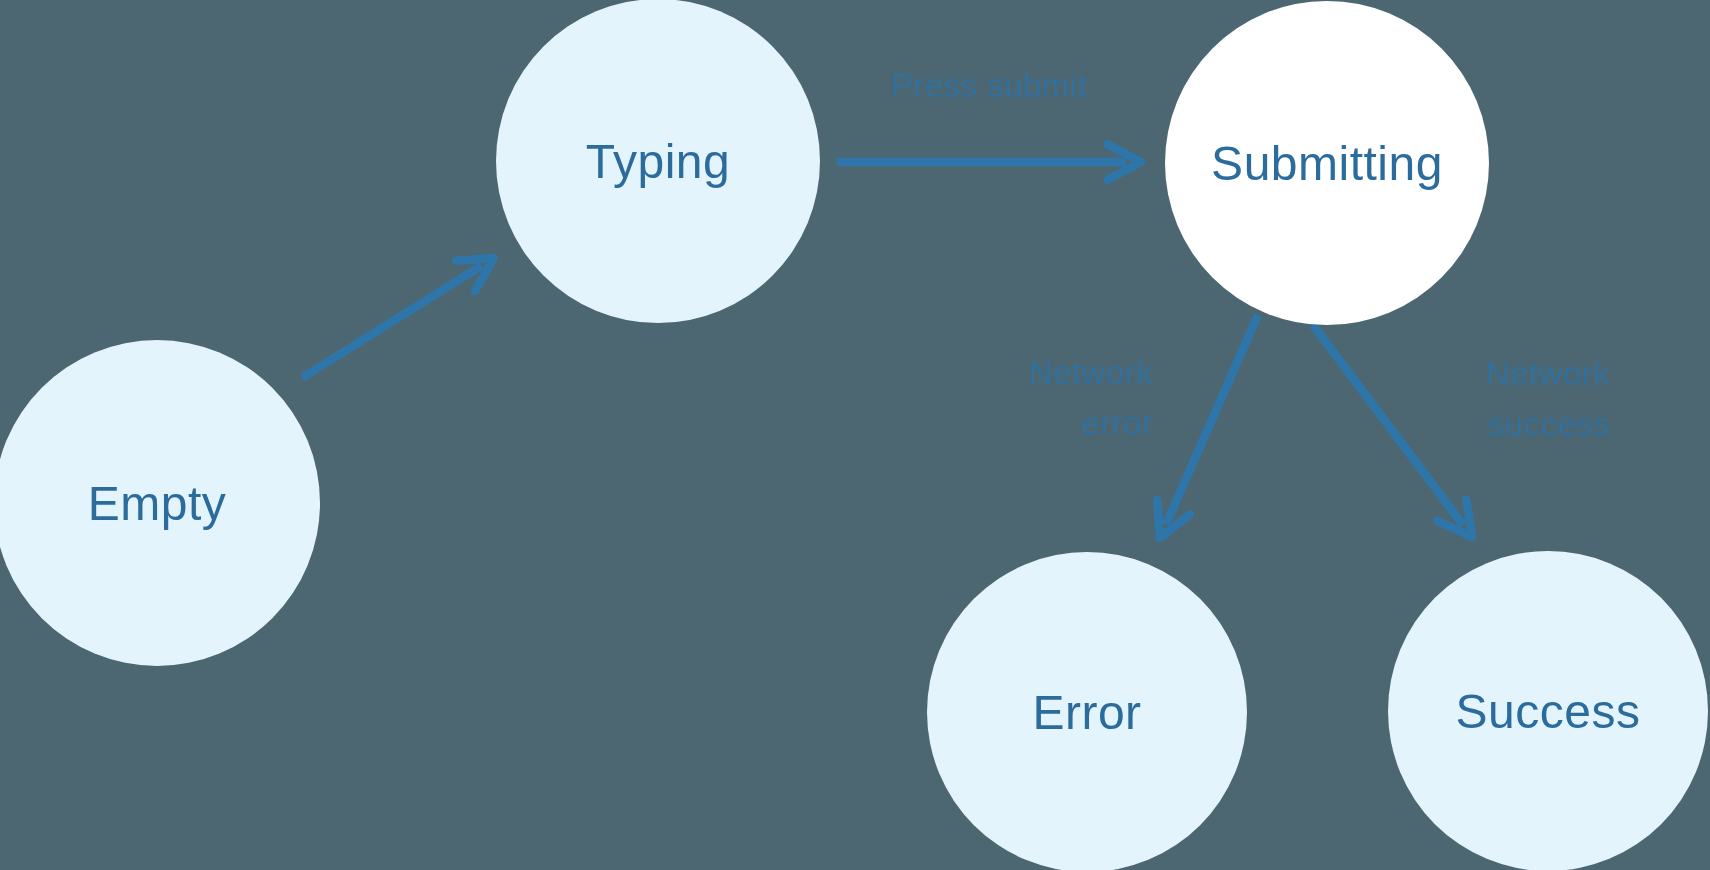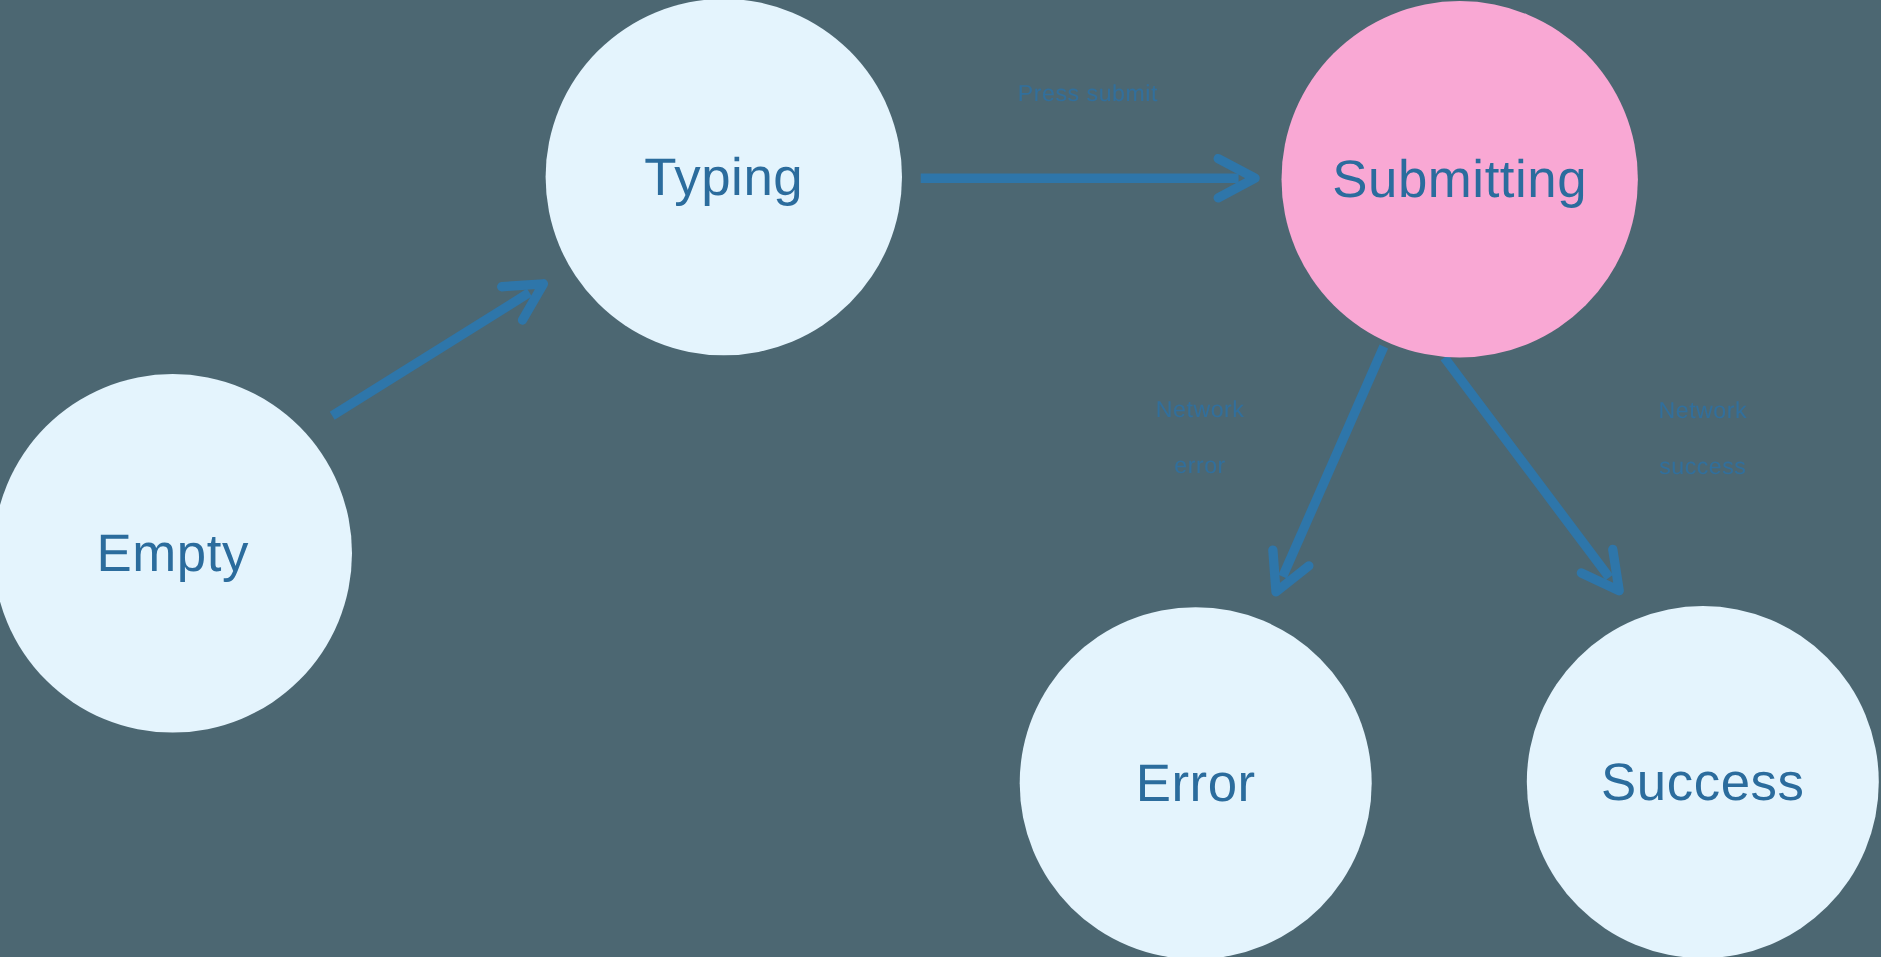--- a/index.html
+++ b/index.html
@@ -33,22 +33,22 @@
   }
   .node-label {
     font-size: 48px;
     font-weight: 400;
     letter-spacing: 0.5px;
     white-space: nowrap;
   }
   .edge-label {
     position: absolute;
     transform: translate(-50%, -50%);
-    text-align: center;
-    font-size: 21px;
+    text-align: right;
+    font-size: 33px;
     font-weight: 400;
     line-height: 51px;
     letter-spacing: 0.5px;
     white-space: nowrap;
     opacity: 0.92;
   }
   .edge-label span { display: block; }
 </style>
 </head>
 <body>
@@ -74,21 +74,21 @@
     <div class="edge-label" style="left: 1548px; top: 399px; color: rgb(47, 112, 160);">
       <span>Network</span>
       <span>success</span>
     </div>
     <div class="node" style="left: -6px; top: 340px; width: 326px; height: 326px; background: rgb(228, 244, 253);">
       <span class="node-label" style="color: rgb(43, 108, 157);">Empty</span>
     </div>
     <div class="node" style="left: 496px; top: -1px; width: 324px; height: 324px; background: rgb(228, 244, 253);">
       <span class="node-label" style="color: rgb(43, 108, 157);">Typing</span>
     </div>
-    <div class="node" style="left: 1165px; top: 1px; width: 324px; height: 324px; background: #f9a8d4;">
+    <div class="node" style="left: 1165px; top: 1px; width: 324px; height: 324px; background: #ffffff;">
       <span class="node-label" style="color: rgb(43, 108, 157);">Submitting</span>
     </div>
     <div class="node" style="left: 927px; top: 552px; width: 320px; height: 320px; background: rgb(228, 244, 253);">
       <span class="node-label" style="color: rgb(43, 108, 157);">Error</span>
     </div>
     <div class="node" style="left: 1388px; top: 551px; width: 320px; height: 320px; background: rgb(228, 244, 253);">
       <span class="node-label" style="color: rgb(43, 108, 157);">Success</span>
     </div>
   </div>
 

